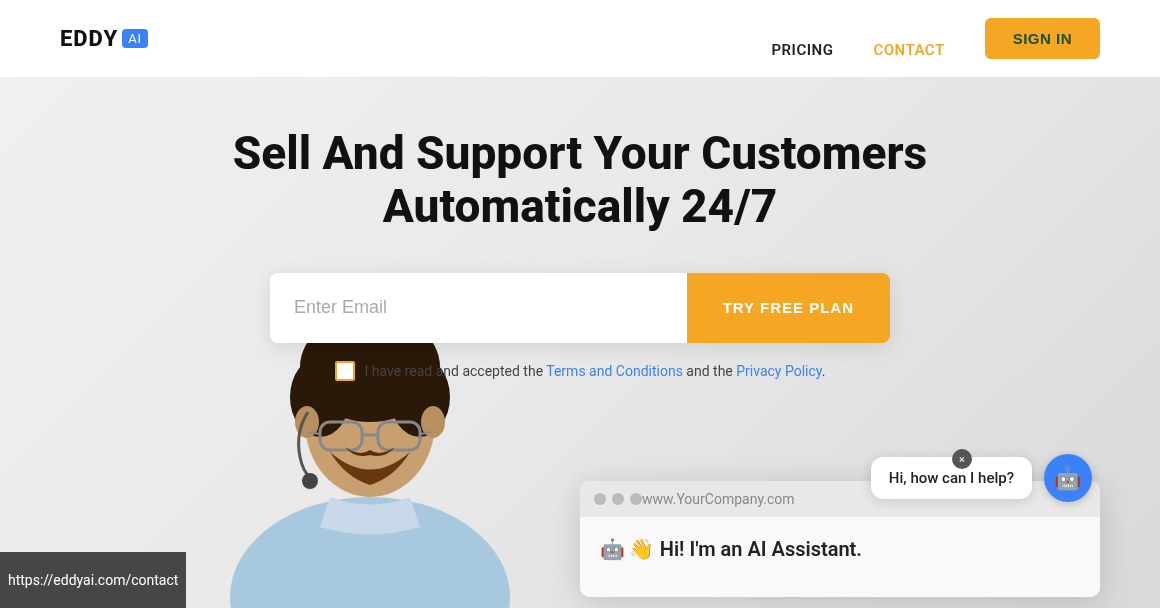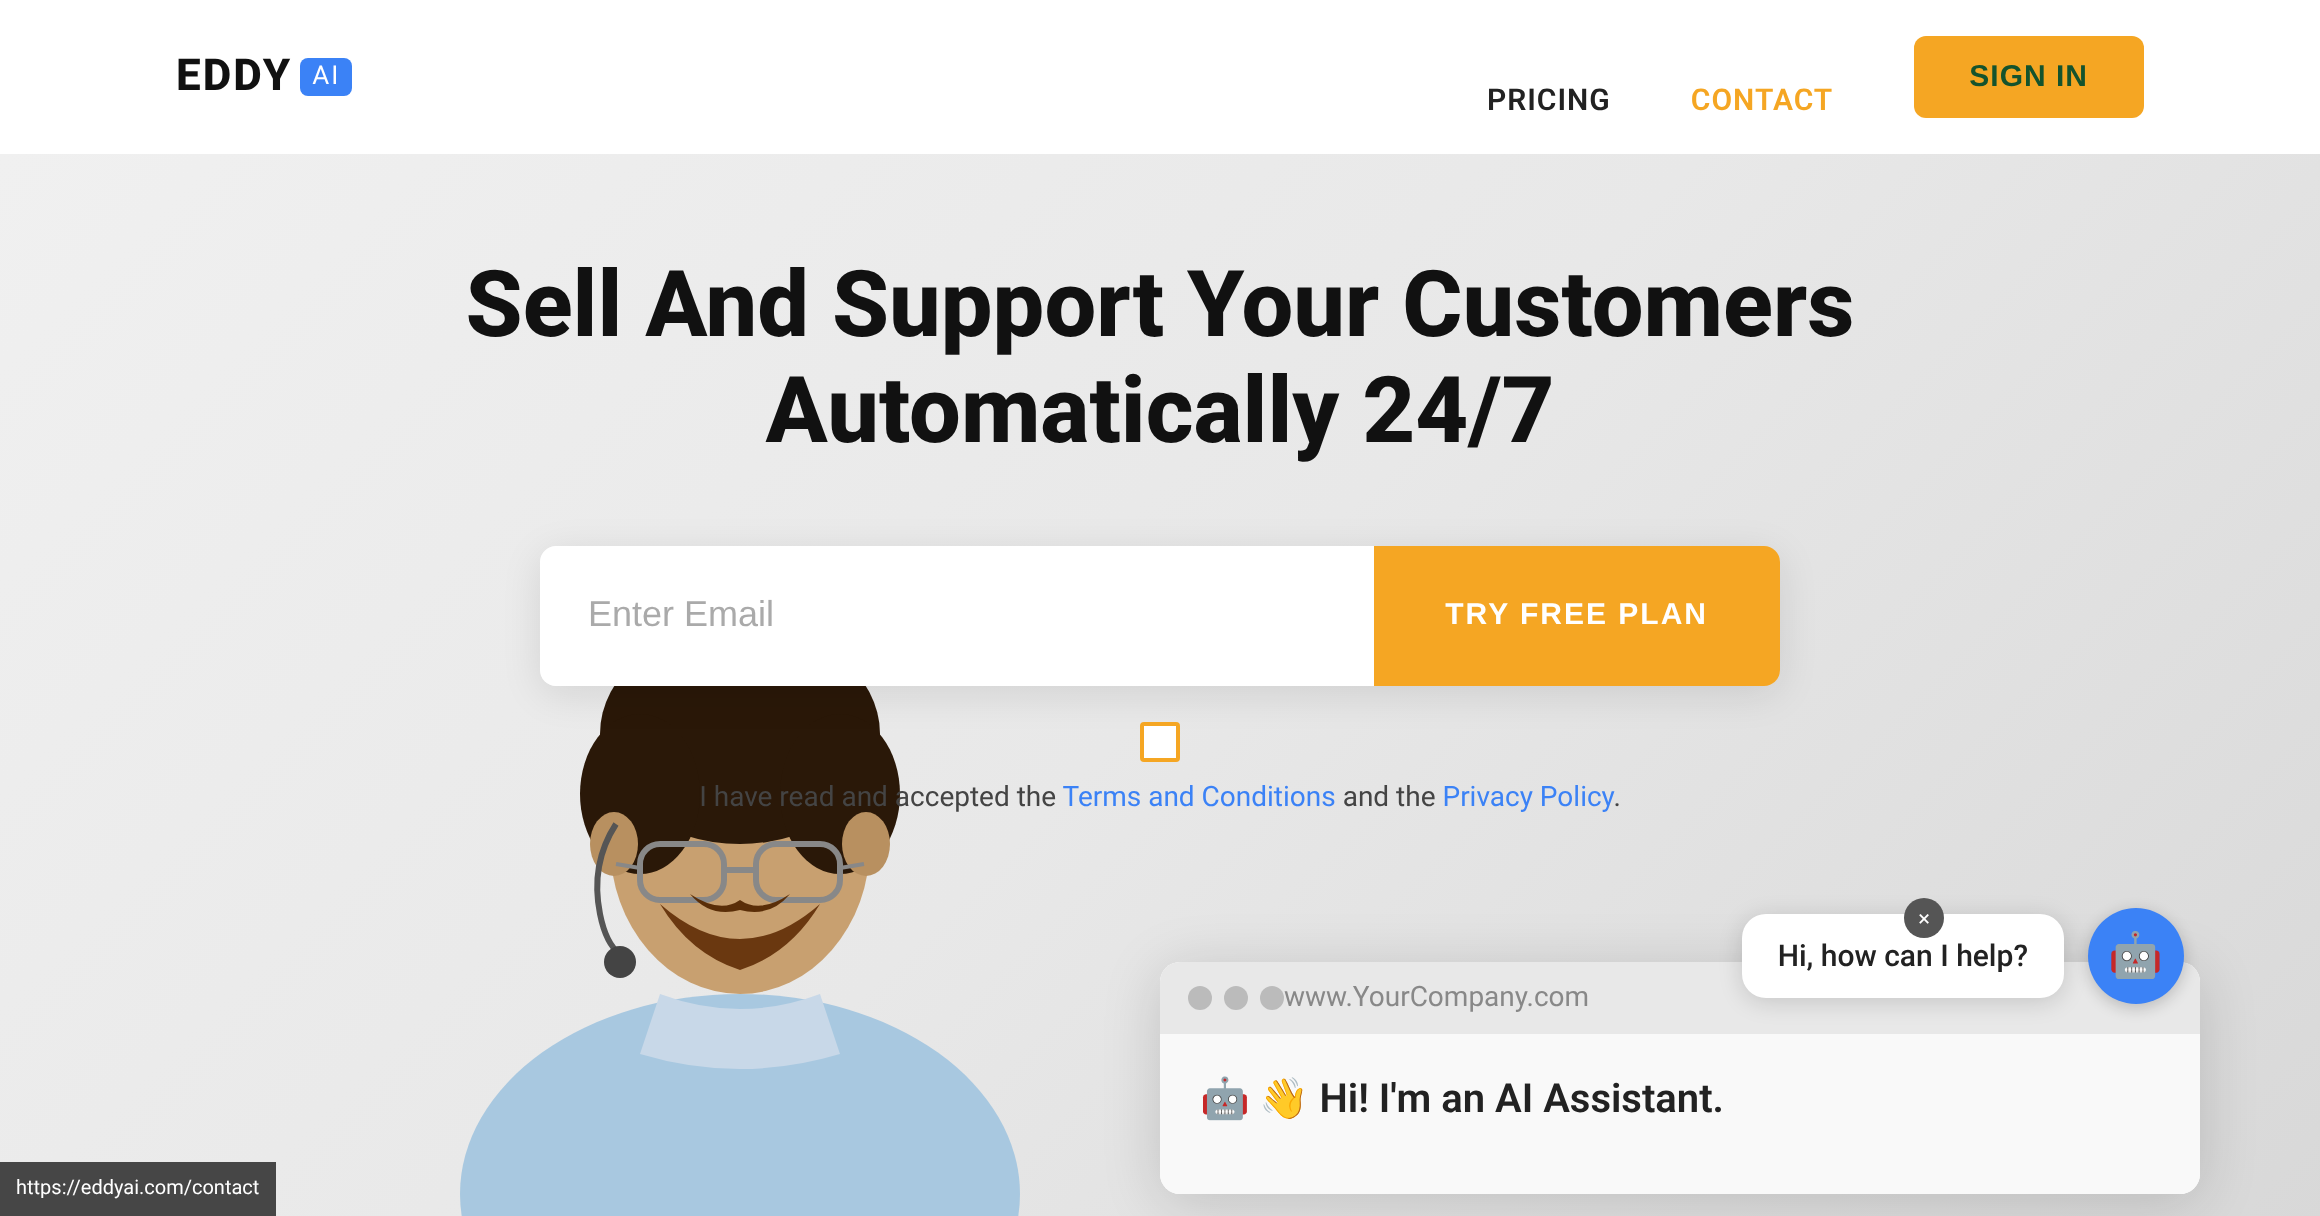--- a/index.html
+++ b/index.html
@@ -15,21 +15,21 @@
       height: 608px;
       overflow: hidden;
       position: relative;
     }
 
     
     .navbar {
       display: flex;
       align-items: center;
       justify-content: space-between;
-      padding: 18px 88px;
+      padding: 18px 60px;
       background: #fff;
       position: relative;
       z-index: 10;
     }
 
     .logo {
       display: flex;
       align-items: center;
       gap: 4px;
     }
@@ -149,21 +149,20 @@
 
     
     .checkbox-row {
       display: flex;
       align-items: center;
       gap: 10px;
       position: relative;
       z-index: 5;
       font-size: 14px;
       color: #444;
-      flex-direction: column;
     }
 
     .terms-checkbox {
       width: 20px;
       height: 20px;
       border: 2px solid #f5a623;
       background: #fff;
       appearance: none;
       cursor: pointer;
       border-radius: 2px;
@@ -261,22 +260,22 @@
       font-size: 11px;
       cursor: pointer;
     }
 
     .bottom-status-bar {
       position: fixed;
       bottom: 0;
       left: 0;
       background: rgba(0,0,0,0.7);
       color: #fff;
-      font-size: 10px;
-      padding: 8px 8px;
+      font-size: 14px;
+      padding: 20px 8px;
       z-index: 100;
     }
 
     
     .person-container {
       position: absolute;
       bottom: 0;
       left: 200px;
       width: 340px;
       height: 380px;

